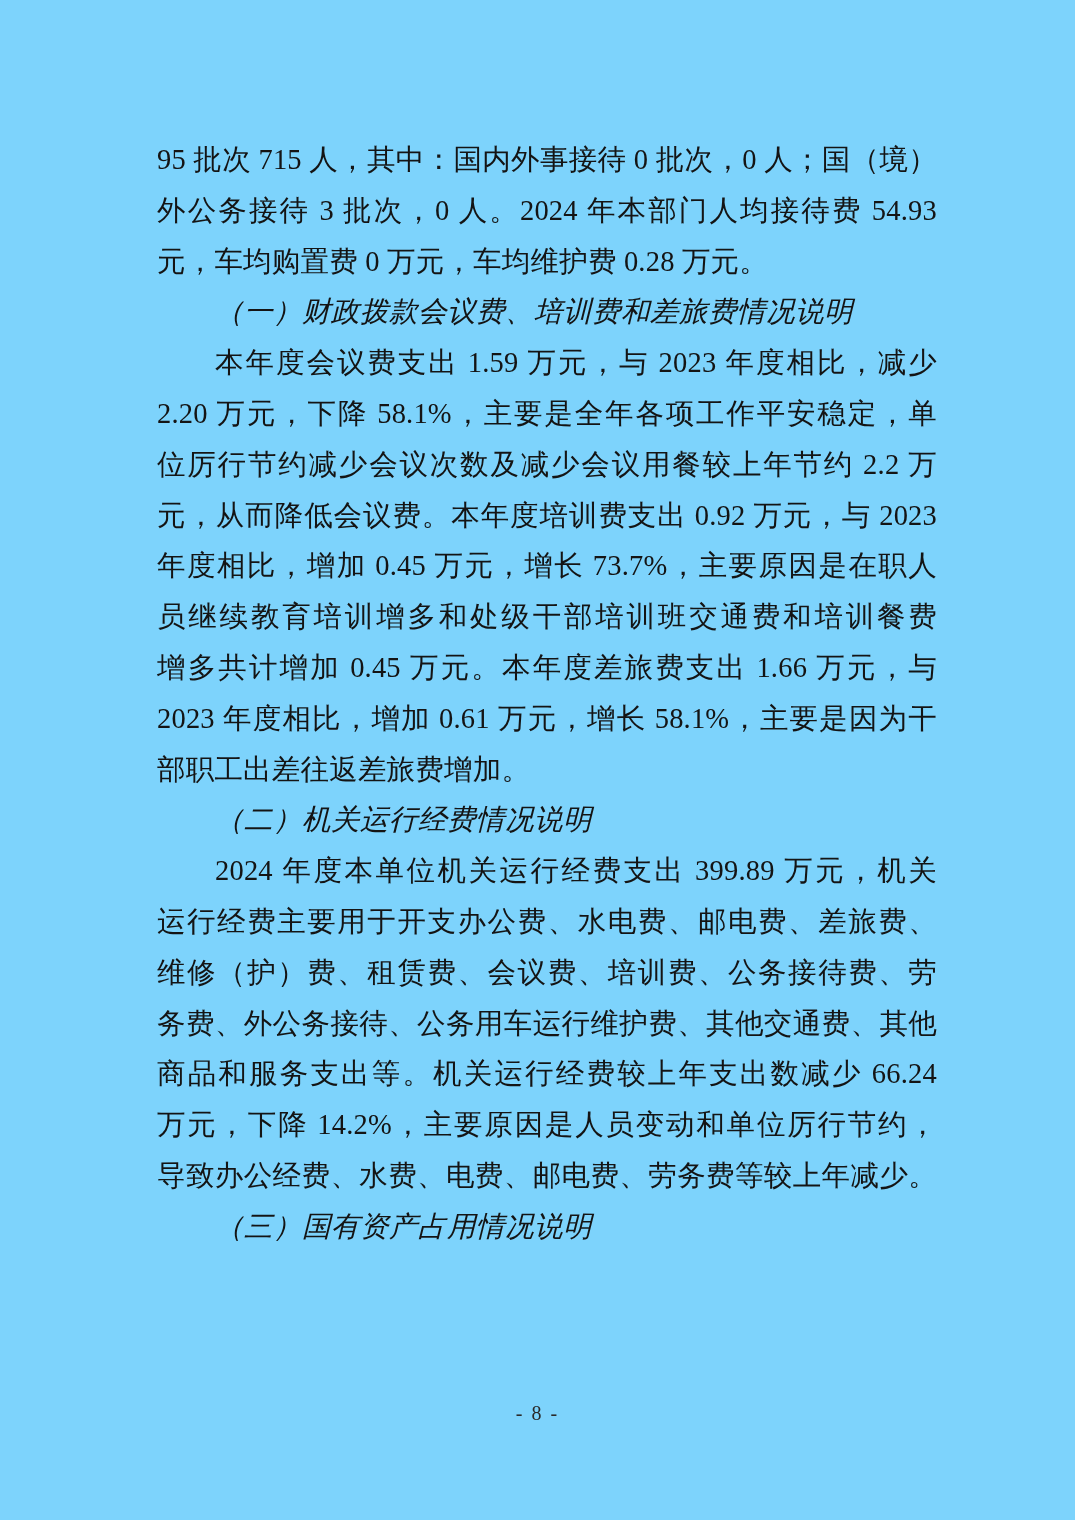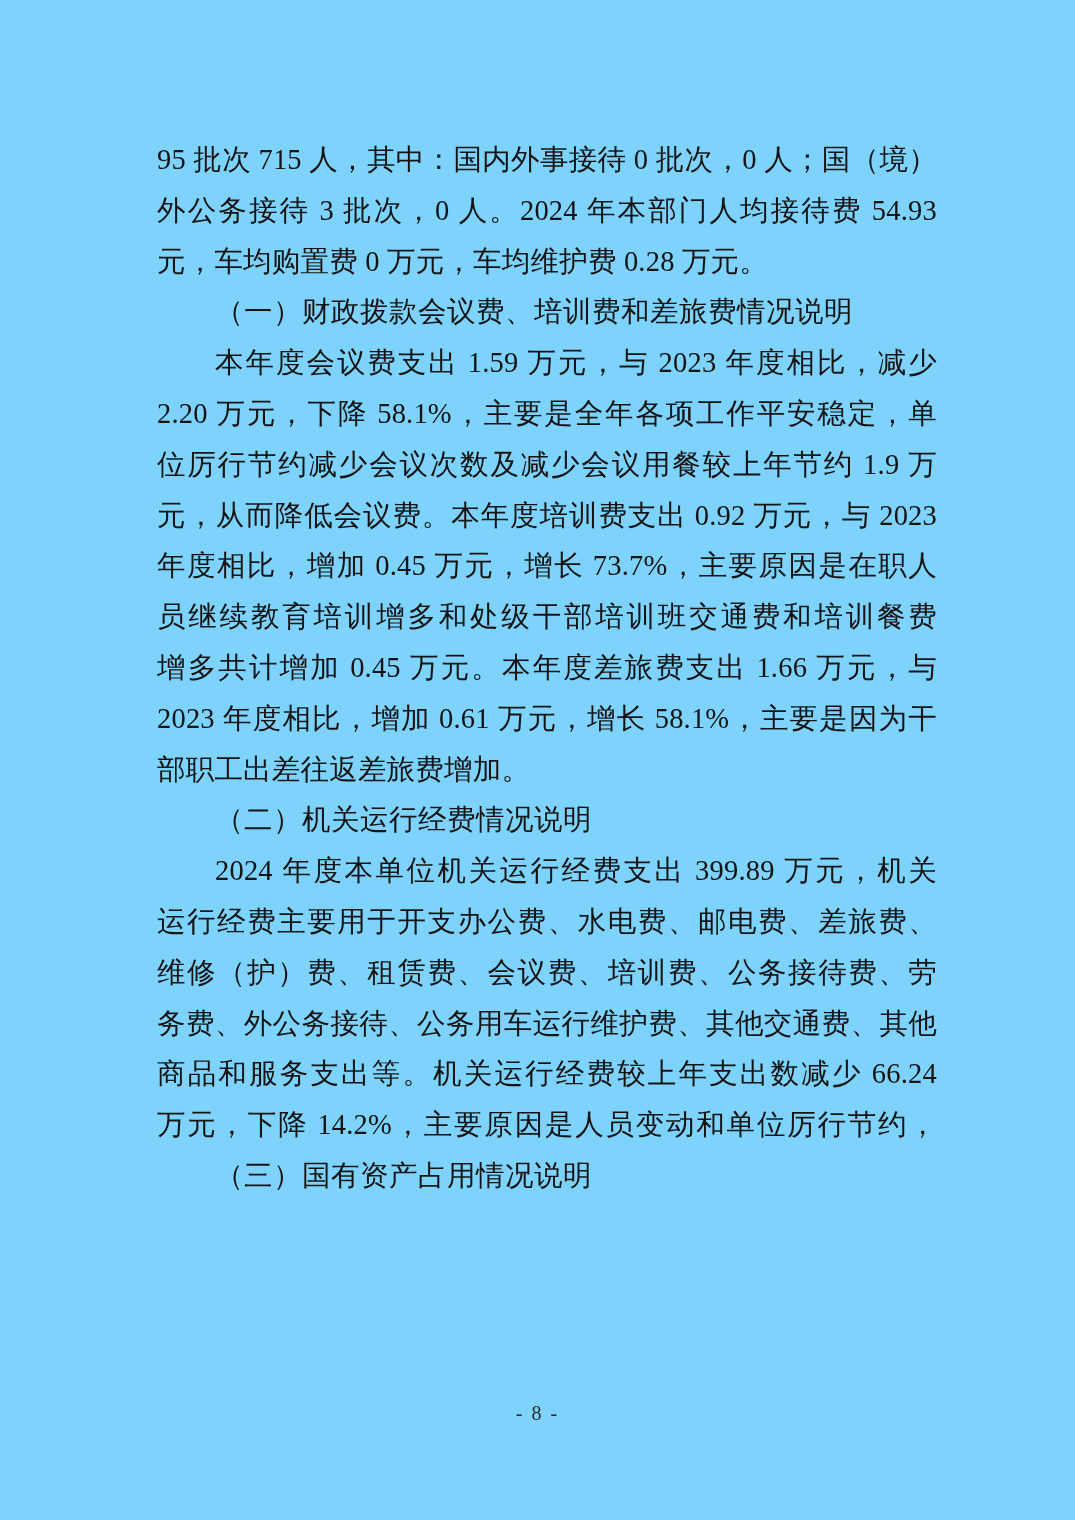--- a/index.html
+++ b/index.html
@@ -42,20 +42,21 @@
   }
   
   .line.heading {
     font-family: "Liberation Sans", "DejaVu Sans", sans-serif;
     font-weight: 700;
     font-size: 29.5px;
     letter-spacing: 0.5px;
   }
   
   .line.sub {
+    font-style: italic;
     letter-spacing: 0.5px;
   }
   .footer {
     position: absolute;
     top: 1398px;
     left: 0;
     width: 100%;
     text-align: center;
     font-size: 20px;
     line-height: 30px;
@@ -67,30 +68,31 @@
 <body>
 
 <div class="page">
   <div class="textblock">
       <div class="line j">95 批次 715 人，其中：国内外事接待 0 批次，0 人；国（境）</div>
       <div class="line j">外公务接待 3 批次，0 人。2024 年本部门人均接待费 54.93</div>
       <div class="line">元，车均购置费 0 万元，车均维护费 0.28 万元。</div>
       <div class="line sub indent">（一）财政拨款会议费、培训费和差旅费情况说明</div>
       <div class="line j indent">本年度会议费支出 1.59 万元，与 2023 年度相比，减少</div>
       <div class="line j">2.20 万元，下降 58.1%，主要是全年各项工作平安稳定，单</div>
-      <div class="line j">位厉行节约减少会议次数及减少会议用餐较上年节约 1.9 万</div>
+      <div class="line j">位厉行节约减少会议次数及减少会议用餐较上年节约 2.2 万</div>
       <div class="line j">元，从而降低会议费。本年度培训费支出 0.92 万元，与 2023</div>
       <div class="line j">年度相比，增加 0.45 万元，增长 73.7%，主要原因是在职人</div>
       <div class="line j">员继续教育培训增多和处级干部培训班交通费和培训餐费</div>
       <div class="line j">增多共计增加 0.45 万元。本年度差旅费支出 1.66 万元，与</div>
       <div class="line j">2023 年度相比，增加 0.61 万元，增长 58.1%，主要是因为干</div>
       <div class="line">部职工出差往返差旅费增加。</div>
       <div class="line sub indent">（二）机关运行经费情况说明</div>
       <div class="line j indent">2024 年度本单位机关运行经费支出 399.89 万元，机关</div>
       <div class="line j">运行经费主要用于开支办公费、水电费、邮电费、差旅费、</div>
       <div class="line j">维修（护）费、租赁费、会议费、培训费、公务接待费、劳</div>
       <div class="line j">务费、外公务接待、公务用车运行维护费、其他交通费、其他</div>
       <div class="line j">商品和服务支出等。机关运行经费较上年支出数减少 66.24</div>
       <div class="line j">万元，下降 14.2%，主要原因是人员变动和单位厉行节约，</div>
+      <div class="line j">导致办公经费、水费、电费、邮电费、劳务费等较上年减少。</div>
       <div class="line sub indent">（三）国有资产占用情况说明</div>
     </div>
   <div class="footer">- 8 -</div>
 </div>
 
 </body></html>

